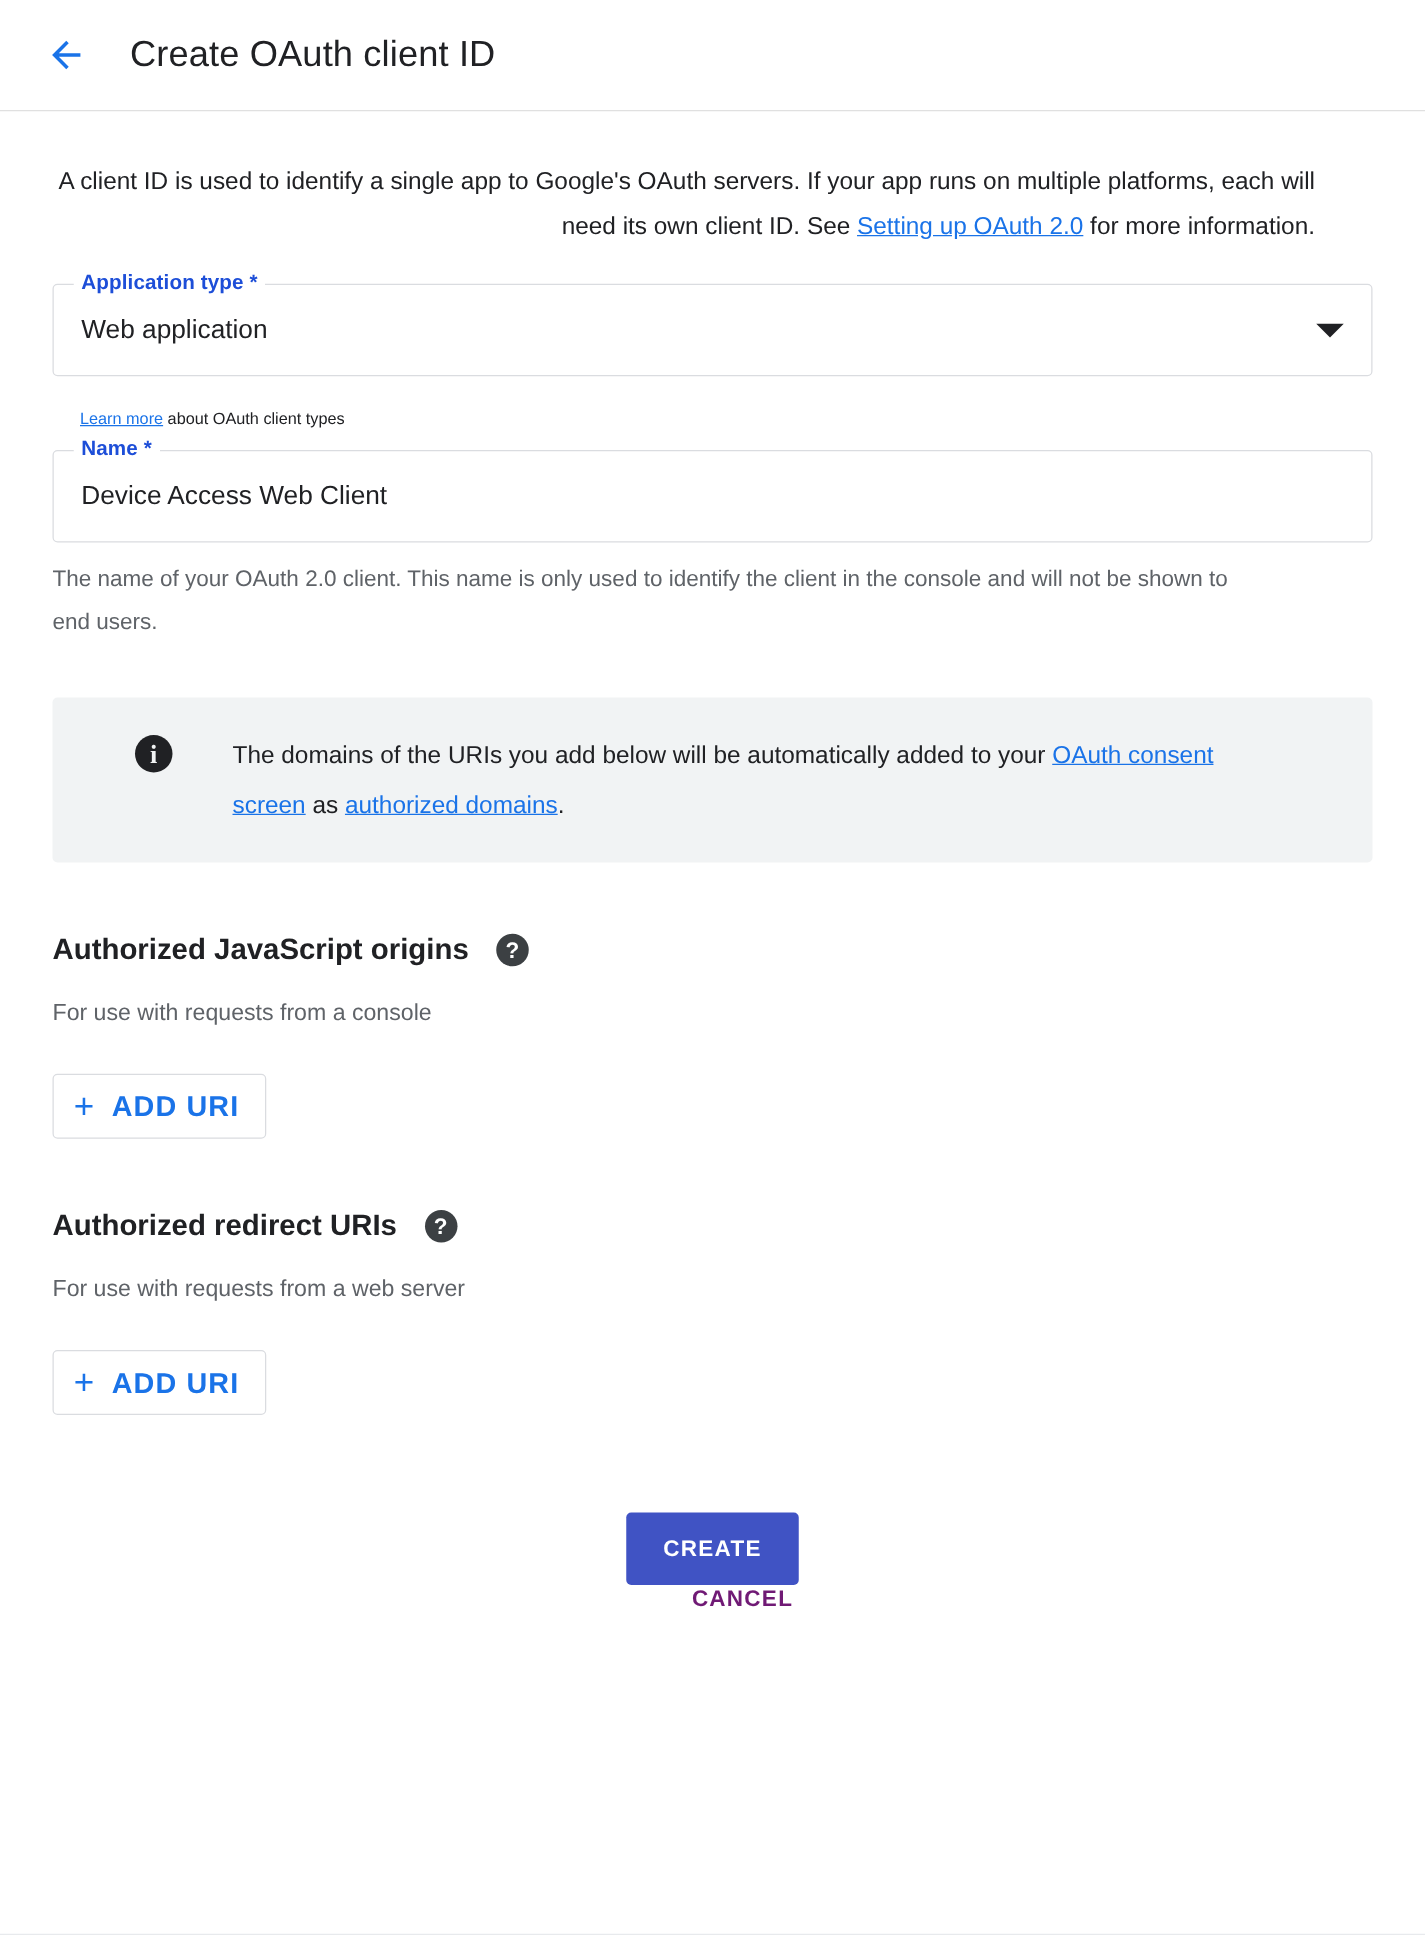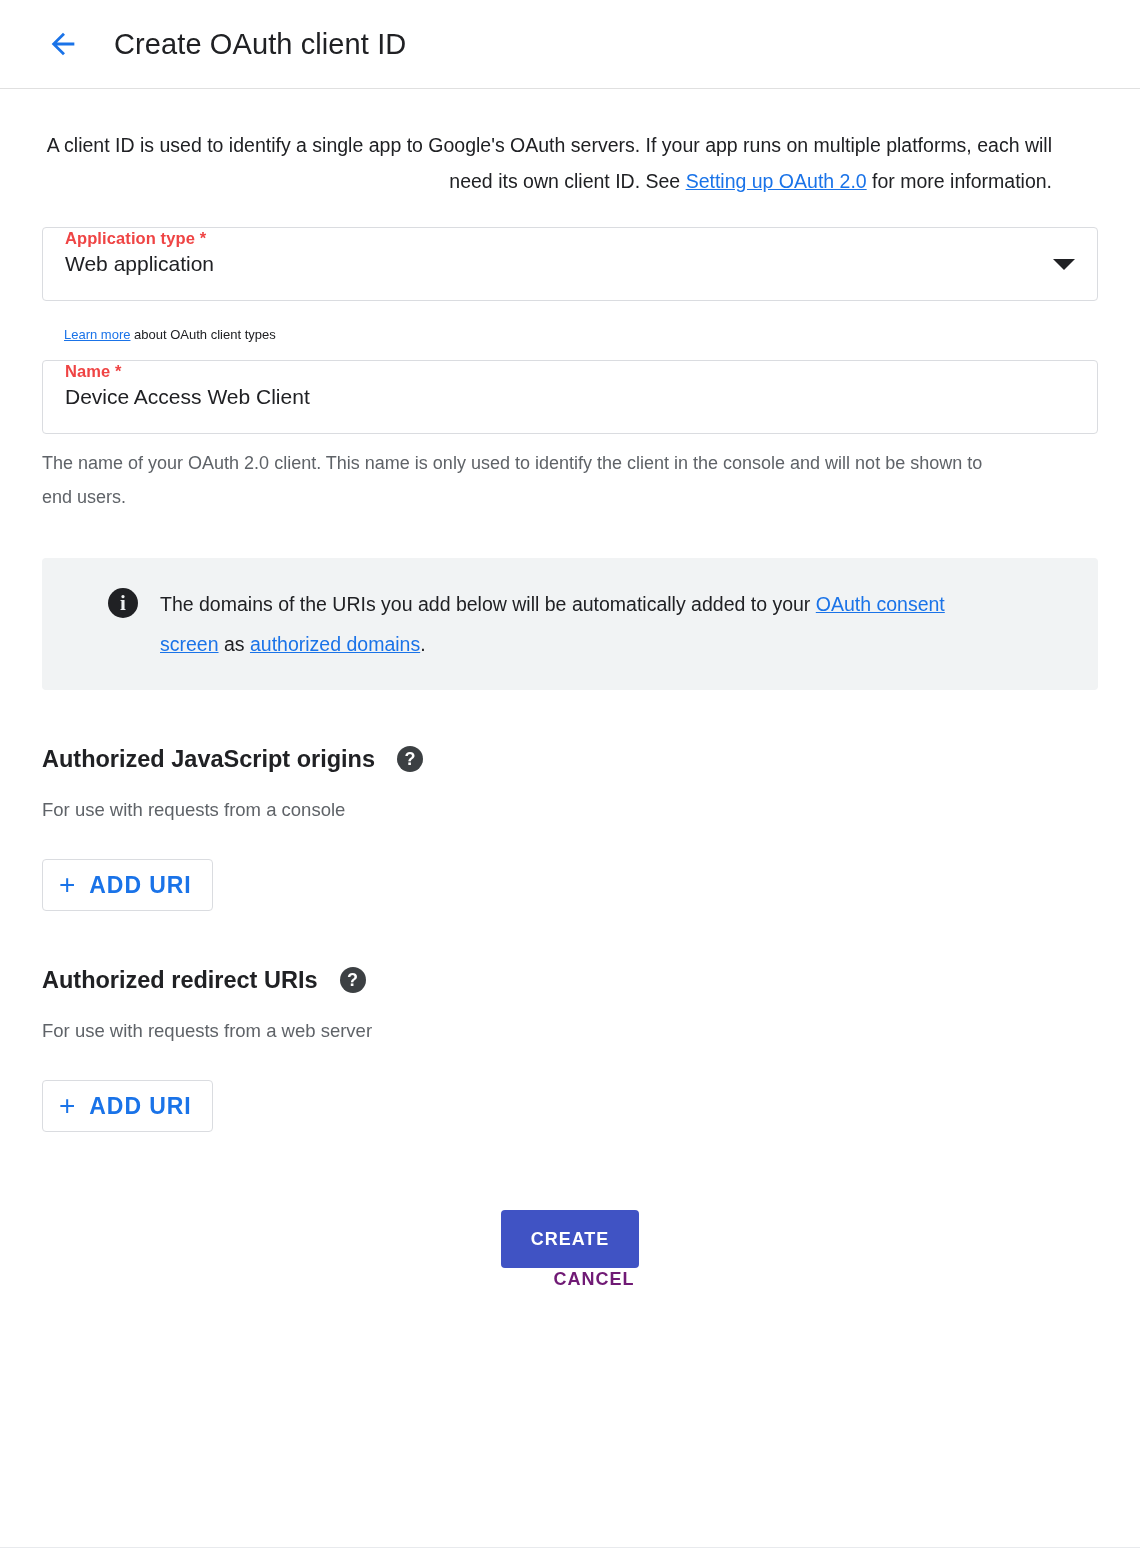--- a/index.html
+++ b/index.html
@@ -16,21 +16,21 @@
     position: relative;
     overflow: hidden;
   }
 
   
   .header {
     height: 89px;
     display: flex;
     align-items: center;
     border-bottom: 1px solid #e0e0e0;
-    padding-left: 40px;
+    padding-left: 30px;
   }
   .back-arrow {
     width: 46px;
     height: 46px;
     display: flex;
     align-items: center;
     justify-content: center;
     cursor: pointer;
     flex: 0 0 auto;
   }
@@ -73,23 +73,22 @@
     margin-top: 18px;
   }
   .field-label {
     position: absolute;
     top: -11px;
     left: 16px;
     background: #ffffff;
     padding: 0 6px;
     font-size: 16.5px;
     font-weight: bold;
-    color: #ef4444;
+    color: #1d4ed8;
     letter-spacing: 0.1px;
-    margin-top: 12px;
   }
   .field-value {
     font-size: 21px;
     color: #202124;
   }
   .dropdown-arrow {
     margin-left: auto;
     width: 0;
     height: 0;
     border-left: 11px solid transparent;
@@ -129,32 +128,32 @@
     font-weight: bold;
     display: flex;
     align-items: center;
     justify-content: center;
     flex: 0 0 auto;
     margin-top: 4px;
     margin-left: 40px;
     font-family: "Liberation Serif", serif;
   }
   .info-text {
-    margin-left: 22px;
+    margin-left: 48px;
     font-size: 19.5px;
     line-height: 40px;
     color: #202124;
     max-width: 830px;
   }
 
   
   .section { margin-top: 56px; }
   .section-head {
     display: flex;
-    align-items: flex-start;
+    align-items: flex-end;
   }
   .section-title {
     font-size: 23.5px;
     font-weight: bold;
     color: #202124;
   }
   .help-icon {
     width: 26px;
     height: 26px;
     border-radius: 50%;

